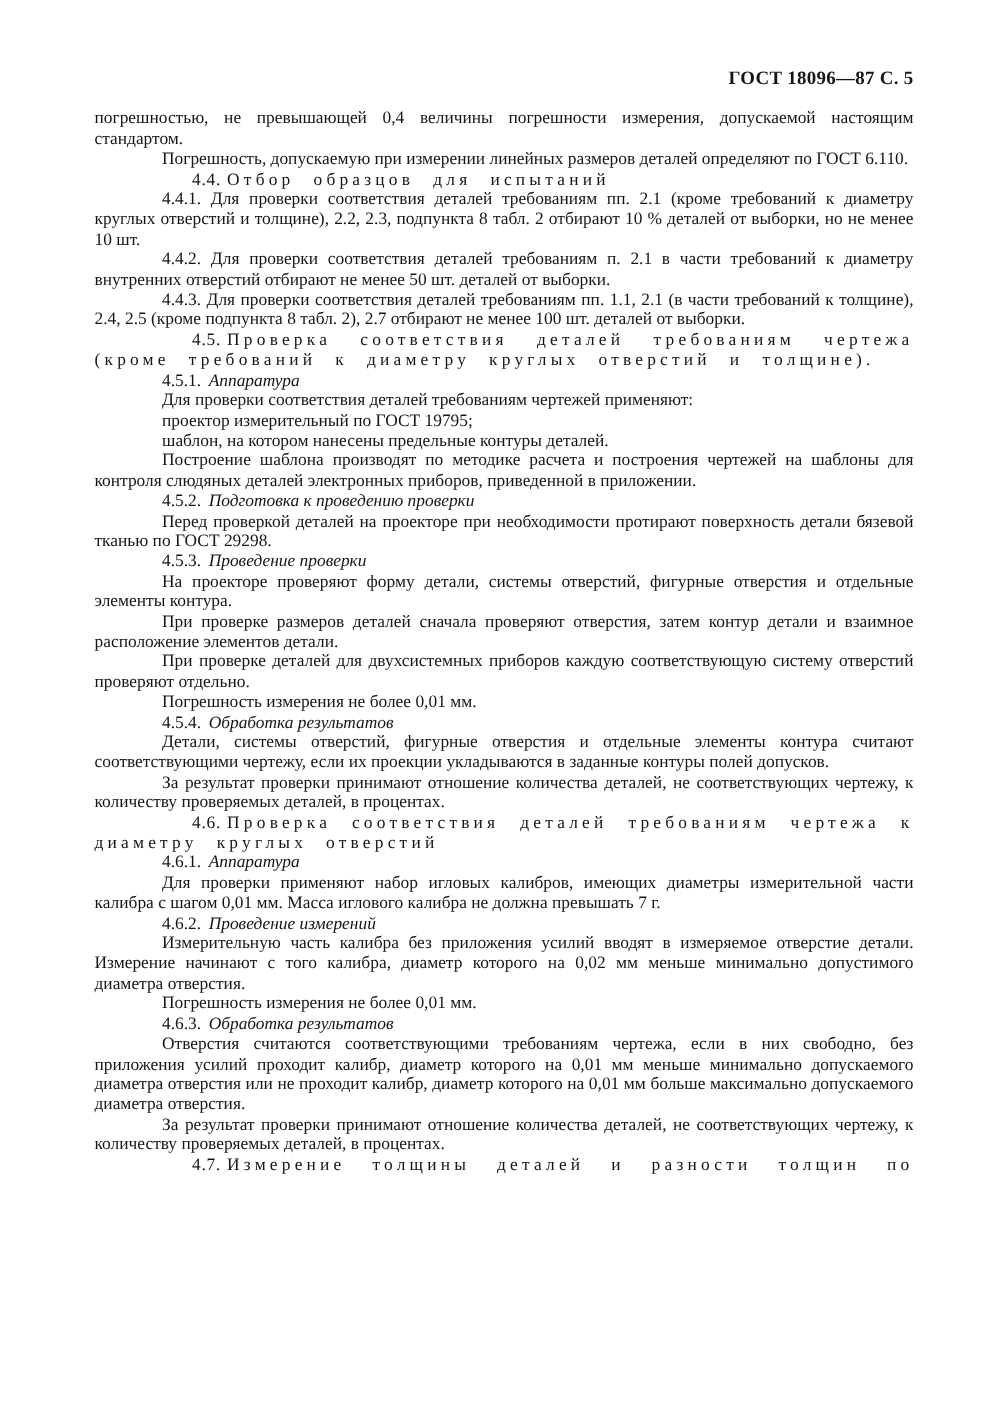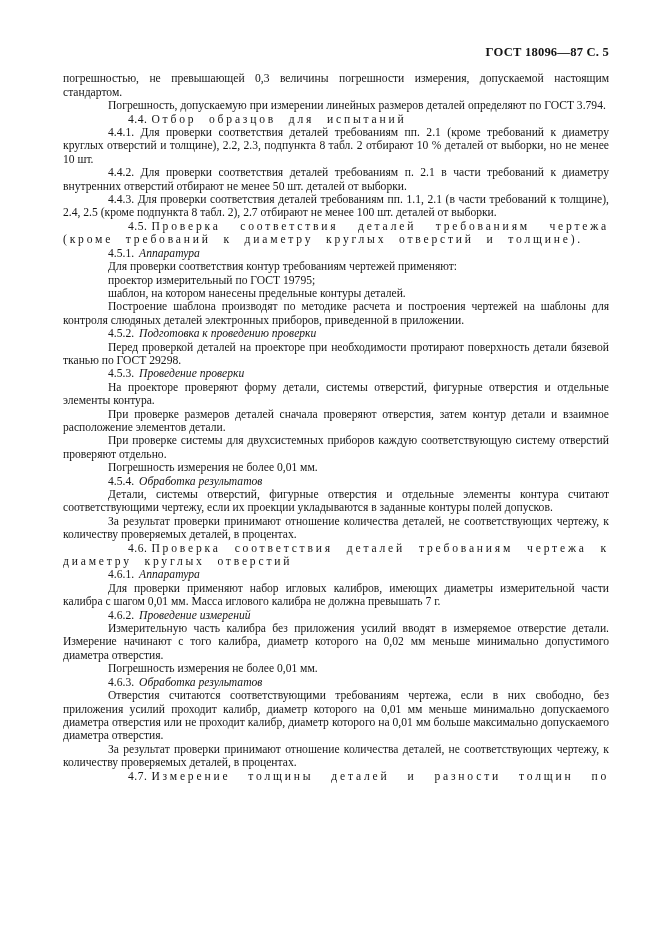--- a/index.html
+++ b/index.html
@@ -28,47 +28,47 @@
   .h .num{letter-spacing:.5px;margin-right:4px;margin-left:20px;}
   .sub .t{font-style:italic;margin-left:5px;}
 </style>
 </head>
 <body>
 
 <div class="page">
   <p class="pageref">ГОСТ 18096—87 С. 5</p>
 
   <main>
-    <p class="blk cont">погрешностью, не превышающей 0,3 величины погрешности измерения, допускаемой настоящим стандартом.</p>
-    <p class="blk">Погрешность, допускаемую при измерении линейных размеров деталей определяют по ГОСТ 3.794.</p>
+    <p class="blk cont">погрешностью, не превышающей 0,4 величины погрешности измерения, допускаемой настоящим стандартом.</p>
+    <p class="blk">Погрешность, допускаемую при измерении линейных размеров деталей определяют по ГОСТ 6.110.</p>
 
     <p class="blk h"><span class="num">4.4.</span><span class="t">Отбор образцов для испытаний</span></p>
 
     <p class="blk">4.4.1. Для проверки соответствия деталей требованиям пп. 2.1 (кроме требований к диаметру круглых отверстий и толщине), 2.2, 2.3, подпункта 8 табл. 2 отбирают 10 % деталей от выборки, но не менее 10 шт.</p>
     <p class="blk">4.4.2. Для проверки соответствия деталей требованиям п. 2.1 в части требований к диаметру внутренних отверстий отбирают не менее 50 шт. деталей от выборки.</p>
     <p class="blk">4.4.3. Для проверки соответствия деталей требованиям пп. 1.1, 2.1 (в части требований к толщине), 2.4, 2.5 (кроме подпункта 8 табл. 2), 2.7 отбирают не менее 100 шт. деталей от выборки.</p>
 
     <p class="blk h"><span class="num">4.5.</span><span class="t">Проверка соответствия деталей требованиям чертежа (кроме требований к диаметру круглых отверстий и толщине).</span></p>
 
     <p class="blk sub"><span class="num">4.5.1.</span><span class="t">Аппаратура</span></p>
 
-    <p class="blk">Для проверки соответствия контур требованиям чертежей применяют:</p>
+    <p class="blk">Для проверки соответствия деталей требованиям чертежей применяют:</p>
     <p class="blk">проектор измерительный по ГОСТ 19795;</p>
     <p class="blk">шаблон, на котором нанесены предельные контуры деталей.</p>
     <p class="blk">Построение шаблона производят по методике расчета и построения чертежей на шаблоны для контроля слюдяных деталей электронных приборов, приведенной в приложении.</p>
 
     <p class="blk sub"><span class="num">4.5.2.</span><span class="t">Подготовка к проведению проверки</span></p>
 
     <p class="blk">Перед проверкой деталей на проекторе при необходимости протирают поверхность детали бязевой тканью по ГОСТ 29298.</p>
 
     <p class="blk sub"><span class="num">4.5.3.</span><span class="t">Проведение проверки</span></p>
 
     <p class="blk">На проекторе проверяют форму детали, системы отверстий, фигурные отверстия и отдельные элементы контура.</p>
     <p class="blk">При проверке размеров деталей сначала проверяют отверстия, затем контур детали и взаимное расположение элементов детали.</p>
-    <p class="blk">При проверке системы для двухсистемных приборов каждую соответствующую систему отверстий проверяют отдельно.</p>
+    <p class="blk">При проверке деталей для двухсистемных приборов каждую соответствующую систему отверстий проверяют отдельно.</p>
     <p class="blk">Погрешность измерения не более 0,01 мм.</p>
 
     <p class="blk sub"><span class="num">4.5.4.</span><span class="t">Обработка результатов</span></p>
 
     <p class="blk">Детали, системы отверстий, фигурные отверстия и отдельные элементы контура считают соответствующими чертежу, если их проекции укладываются в заданные контуры полей допусков.</p>
     <p class="blk">За результат проверки принимают отношение количества деталей, не соответствующих чертежу, к количеству проверяемых деталей, в процентах.</p>
 
     <p class="blk h"><span class="num">4.6.</span><span class="t">Проверка соответствия деталей требованиям чертежа к диаметру круглых отверстий</span></p>
 
     <p class="blk sub"><span class="num">4.6.1.</span><span class="t">Аппаратура</span></p>

